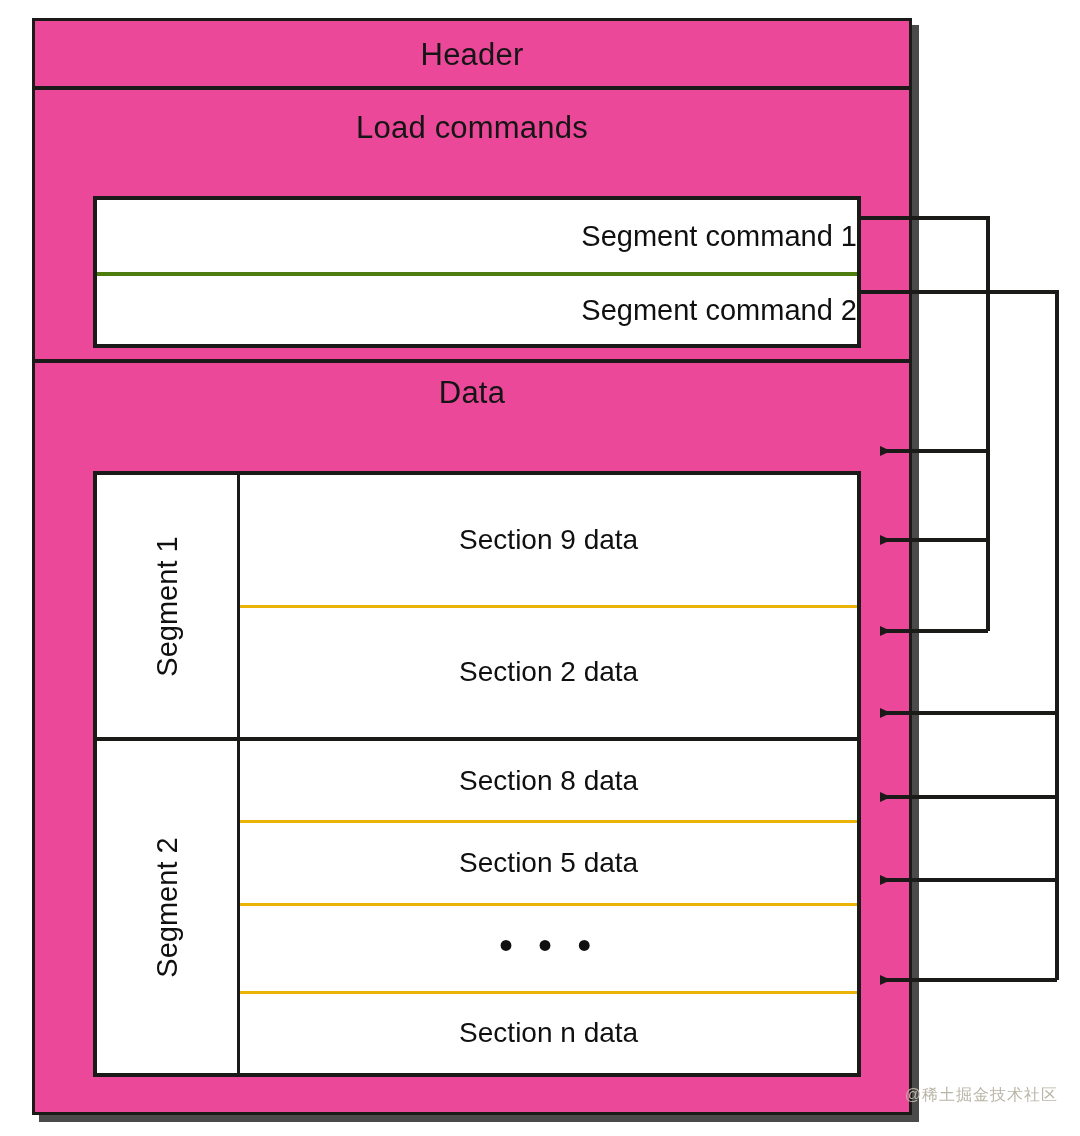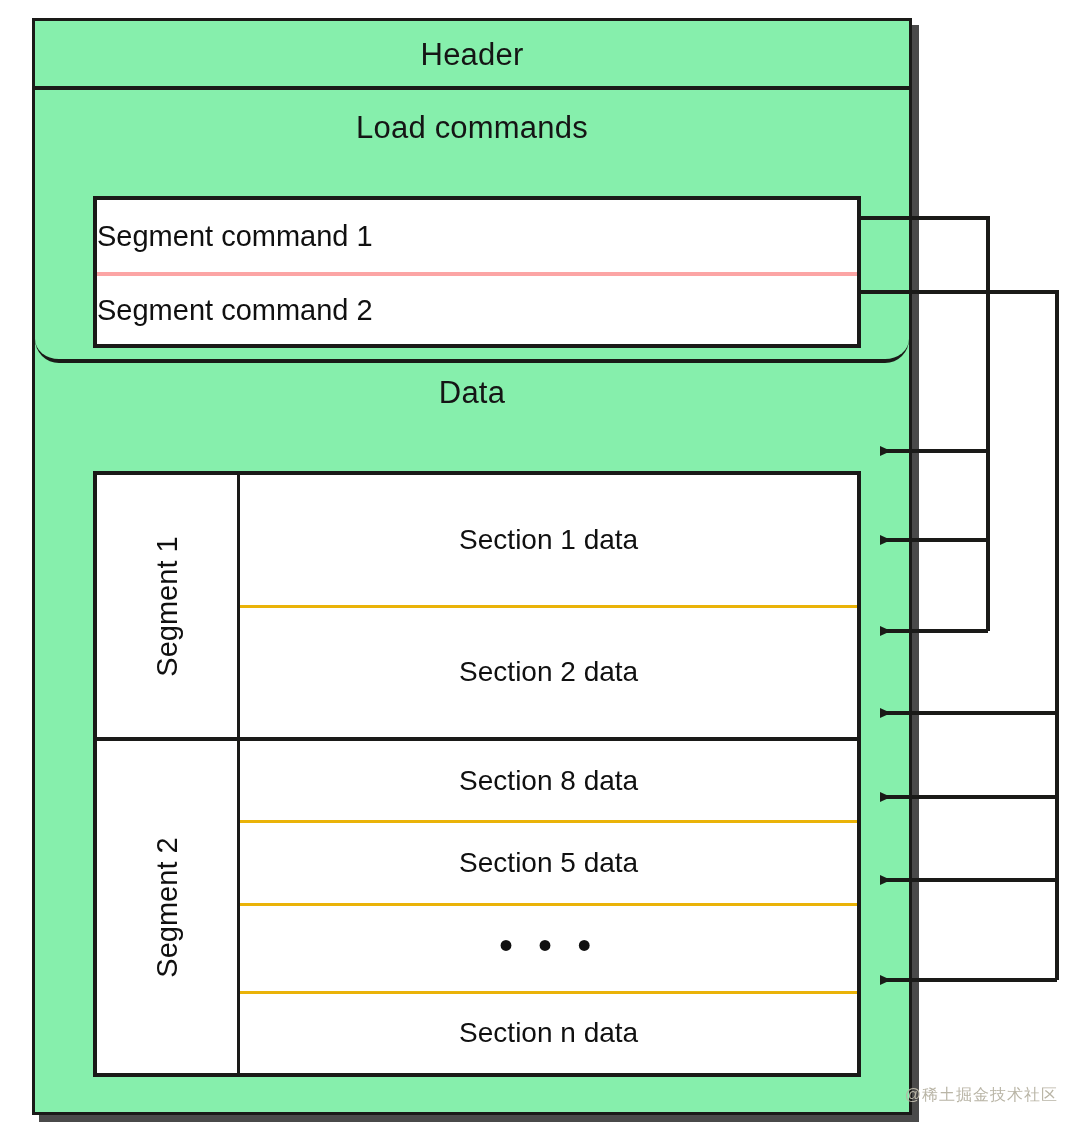--- a/index.html
+++ b/index.html
@@ -22,21 +22,21 @@
     height: 1136px;
   }
 
   
   .file-frame {
     position: absolute;
     left: 32px;
     top: 18px;
     width: 880px;
     height: 1097px;
-    background: #86efac;
+    background: #ec4899;
     border: 3px solid #1a1a18;
     box-sizing: border-box;
     box-shadow: 7px 7px 0 0 #4a4a4a;
     z-index: 3;
   }
 
   
   .band {
     position: absolute;
     left: 0;
@@ -45,21 +45,20 @@
   }
   .band-header {
     top: 0;
     height: 69px;
     border-bottom: 4px solid #1a1a18;
   }
   .band-load {
     top: 69px;
     height: 273px;
     border-bottom: 4px solid #1a1a18;
-    border-radius: 24px;
   }
   .band-data {
     top: 342px;
     height: 749px;
   }
 
   .band-title {
     text-align: center;
     font-size: 31px;
     color: #151515;
@@ -78,26 +77,26 @@
     width: 768px;
     height: 152px;
     background: #ffffff;
     border: 4px solid #1a1a18;
     box-sizing: border-box;
   }
   .cmd-row {
     height: 50%;
     display: flex;
     align-items: center;
-    justify-content: flex-start;
+    justify-content: flex-end;
     font-size: 29px;
     color: #101010;
     box-sizing: border-box;
   }
-  .cmd-row + .cmd-row { border-top: 4px solid #fca5a5; }
+  .cmd-row + .cmd-row { border-top: 4px solid #4d7c0f; }
 
   
   .seg-box {
     position: absolute;
     left: 58px;
     top: 108px;
     width: 768px;
     height: 606px;
     background: #ffffff;
     border: 4px solid #1a1a18;
@@ -195,21 +194,21 @@
       <div class="band-title">Data</div>
 
       <div class="seg-box">
 
         <div class="segment seg-1">
           <div class="seg-label">
             <span>Segment 1</span>
           </div>
           <div class="seg-sections">
             <div class="section-row">
-              <span>Section 1 data</span>
+              <span>Section 9 data</span>
             </div>
             <div class="section-row">
               <span>Section 2 data</span>
             </div>
           </div>
         </div>
 
         <div class="segment seg-2">
           <div class="seg-label">
             <span>Segment 2</span>

